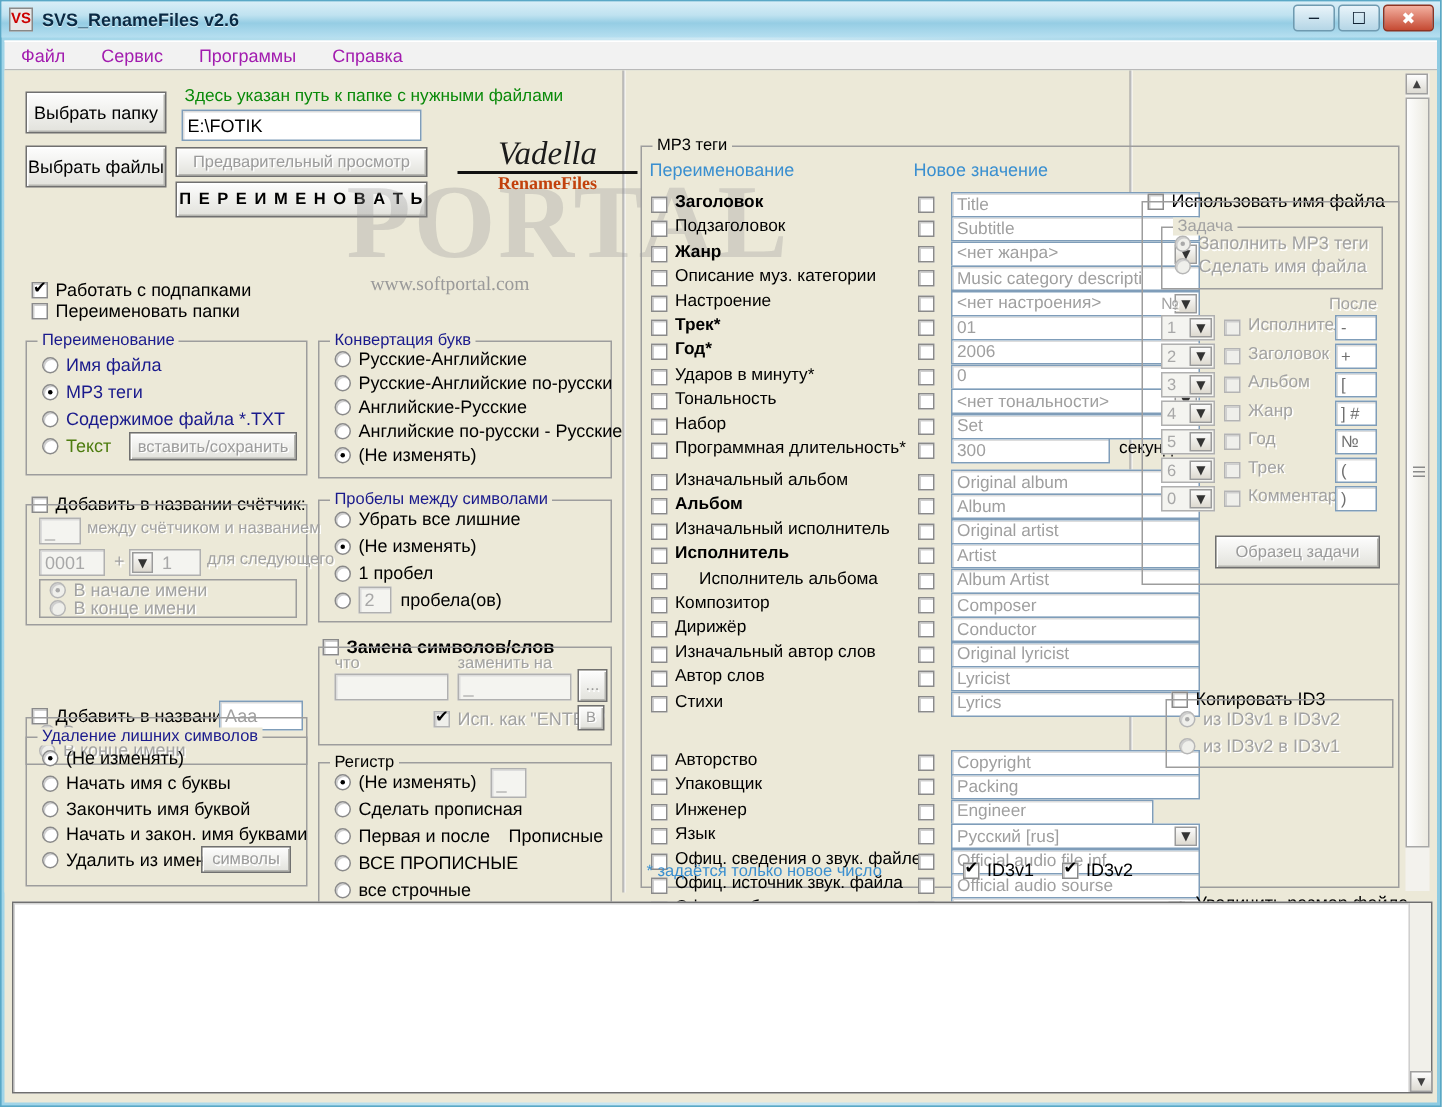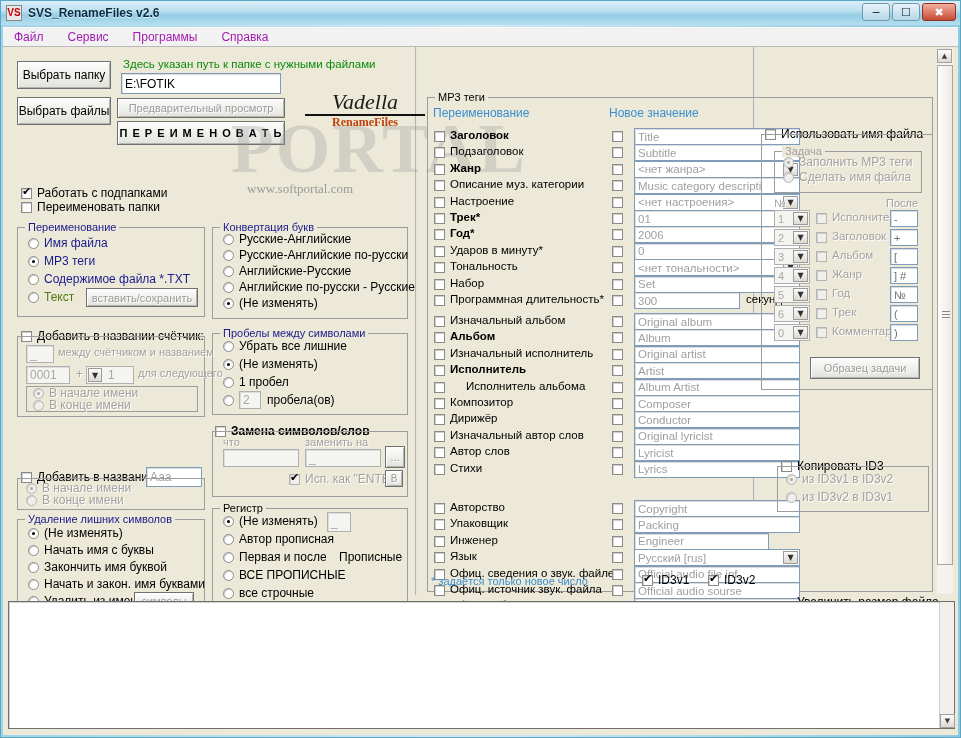--- a/index.html
+++ b/index.html
@@ -265,21 +265,21 @@
     <div class="cb" style="left:18px;top:425px;"></div>
     <div class="lbl" style="left:34px;top:423px;">Добавить в названии:</div>
     <div class="tf ph" style="left:143px;top:420px;width:56px;height:20px;">Ааа</div>
     <div class="gb" style="left:14px;top:431px;width:188px;height:32px;">
       <div class="rb dis on" style="left:8px;top:4px;"></div>
       <div class="lbl dis" style="left:24px;top:2px;">В начале имени</div>
       <div class="rb dis" style="left:8px;top:16px;"></div>
       <div class="lbl dis" style="left:24px;top:14px;">В конце имени</div>
     </div>
 
-    <div class="gb" style="left:14px;top:472px;width:188px;height:100px;text-align:center;">
+    <div class="gb" style="left:14px;top:444px;width:188px;height:100px;text-align:center;">
       <div class="gbt">Удаление лишних символов</div>
       <div class="rb on" style="left:10px;top:8px;"></div>
       <div class="lbl" style="left:26px;top:6px;">(Не изменять)</div>
       <div class="rb" style="left:10px;top:25px;"></div>
       <div class="lbl" style="left:26px;top:23px;">Начать имя с буквы</div>
       <div class="rb" style="left:10px;top:42px;"></div>
       <div class="lbl" style="left:26px;top:40px;">Закончить имя буквой</div>
       <div class="rb" style="left:10px;top:59px;"></div>
       <div class="lbl" style="left:26px;top:57px;">Начать и закон. имя буквами</div>
       <div class="rb" style="left:10px;top:76px;"></div>
@@ -326,21 +326,21 @@
       <div class="lbl dis" style="left:92px;top:40px;">Исп. как "ENTER"</div>
       <div class="btn dis" style="left:172px;top:38px;width:18px;height:17px;font-size:10px;">B</div>
     </div>
 
     <div class="gb" style="left:209px;top:461px;width:196px;height:98px;">
       <div class="gbt plain" style="color:#000;">Регистр</div>
       <div class="rb on" style="left:10px;top:7px;"></div>
       <div class="lbl" style="left:26px;top:5px;">(Не изменять)</div>
       <div class="tf dis" style="left:114px;top:3px;width:24px;height:20px;">_</div>
       <div class="rb" style="left:10px;top:25px;"></div>
-      <div class="lbl" style="left:26px;top:23px;">Автор прописная</div>
+      <div class="lbl" style="left:26px;top:23px;">Сделать прописная</div>
       <div class="rb" style="left:10px;top:43px;"></div>
       <div class="lbl" style="left:26px;top:41px;">Первая и после</div>
       <div class="lbl" style="left:126px;top:41px;">Прописные</div>
       <div class="rb" style="left:10px;top:61px;"></div>
       <div class="lbl" style="left:26px;top:59px;">ВСЕ ПРОПИСНЫЕ</div>
       <div class="rb" style="left:10px;top:79px;"></div>
       <div class="lbl" style="left:26px;top:77px;">все строчные</div>
     </div>
 
     <div class="combo" style="left:14px;top:568px;width:100px;height:20px;">

